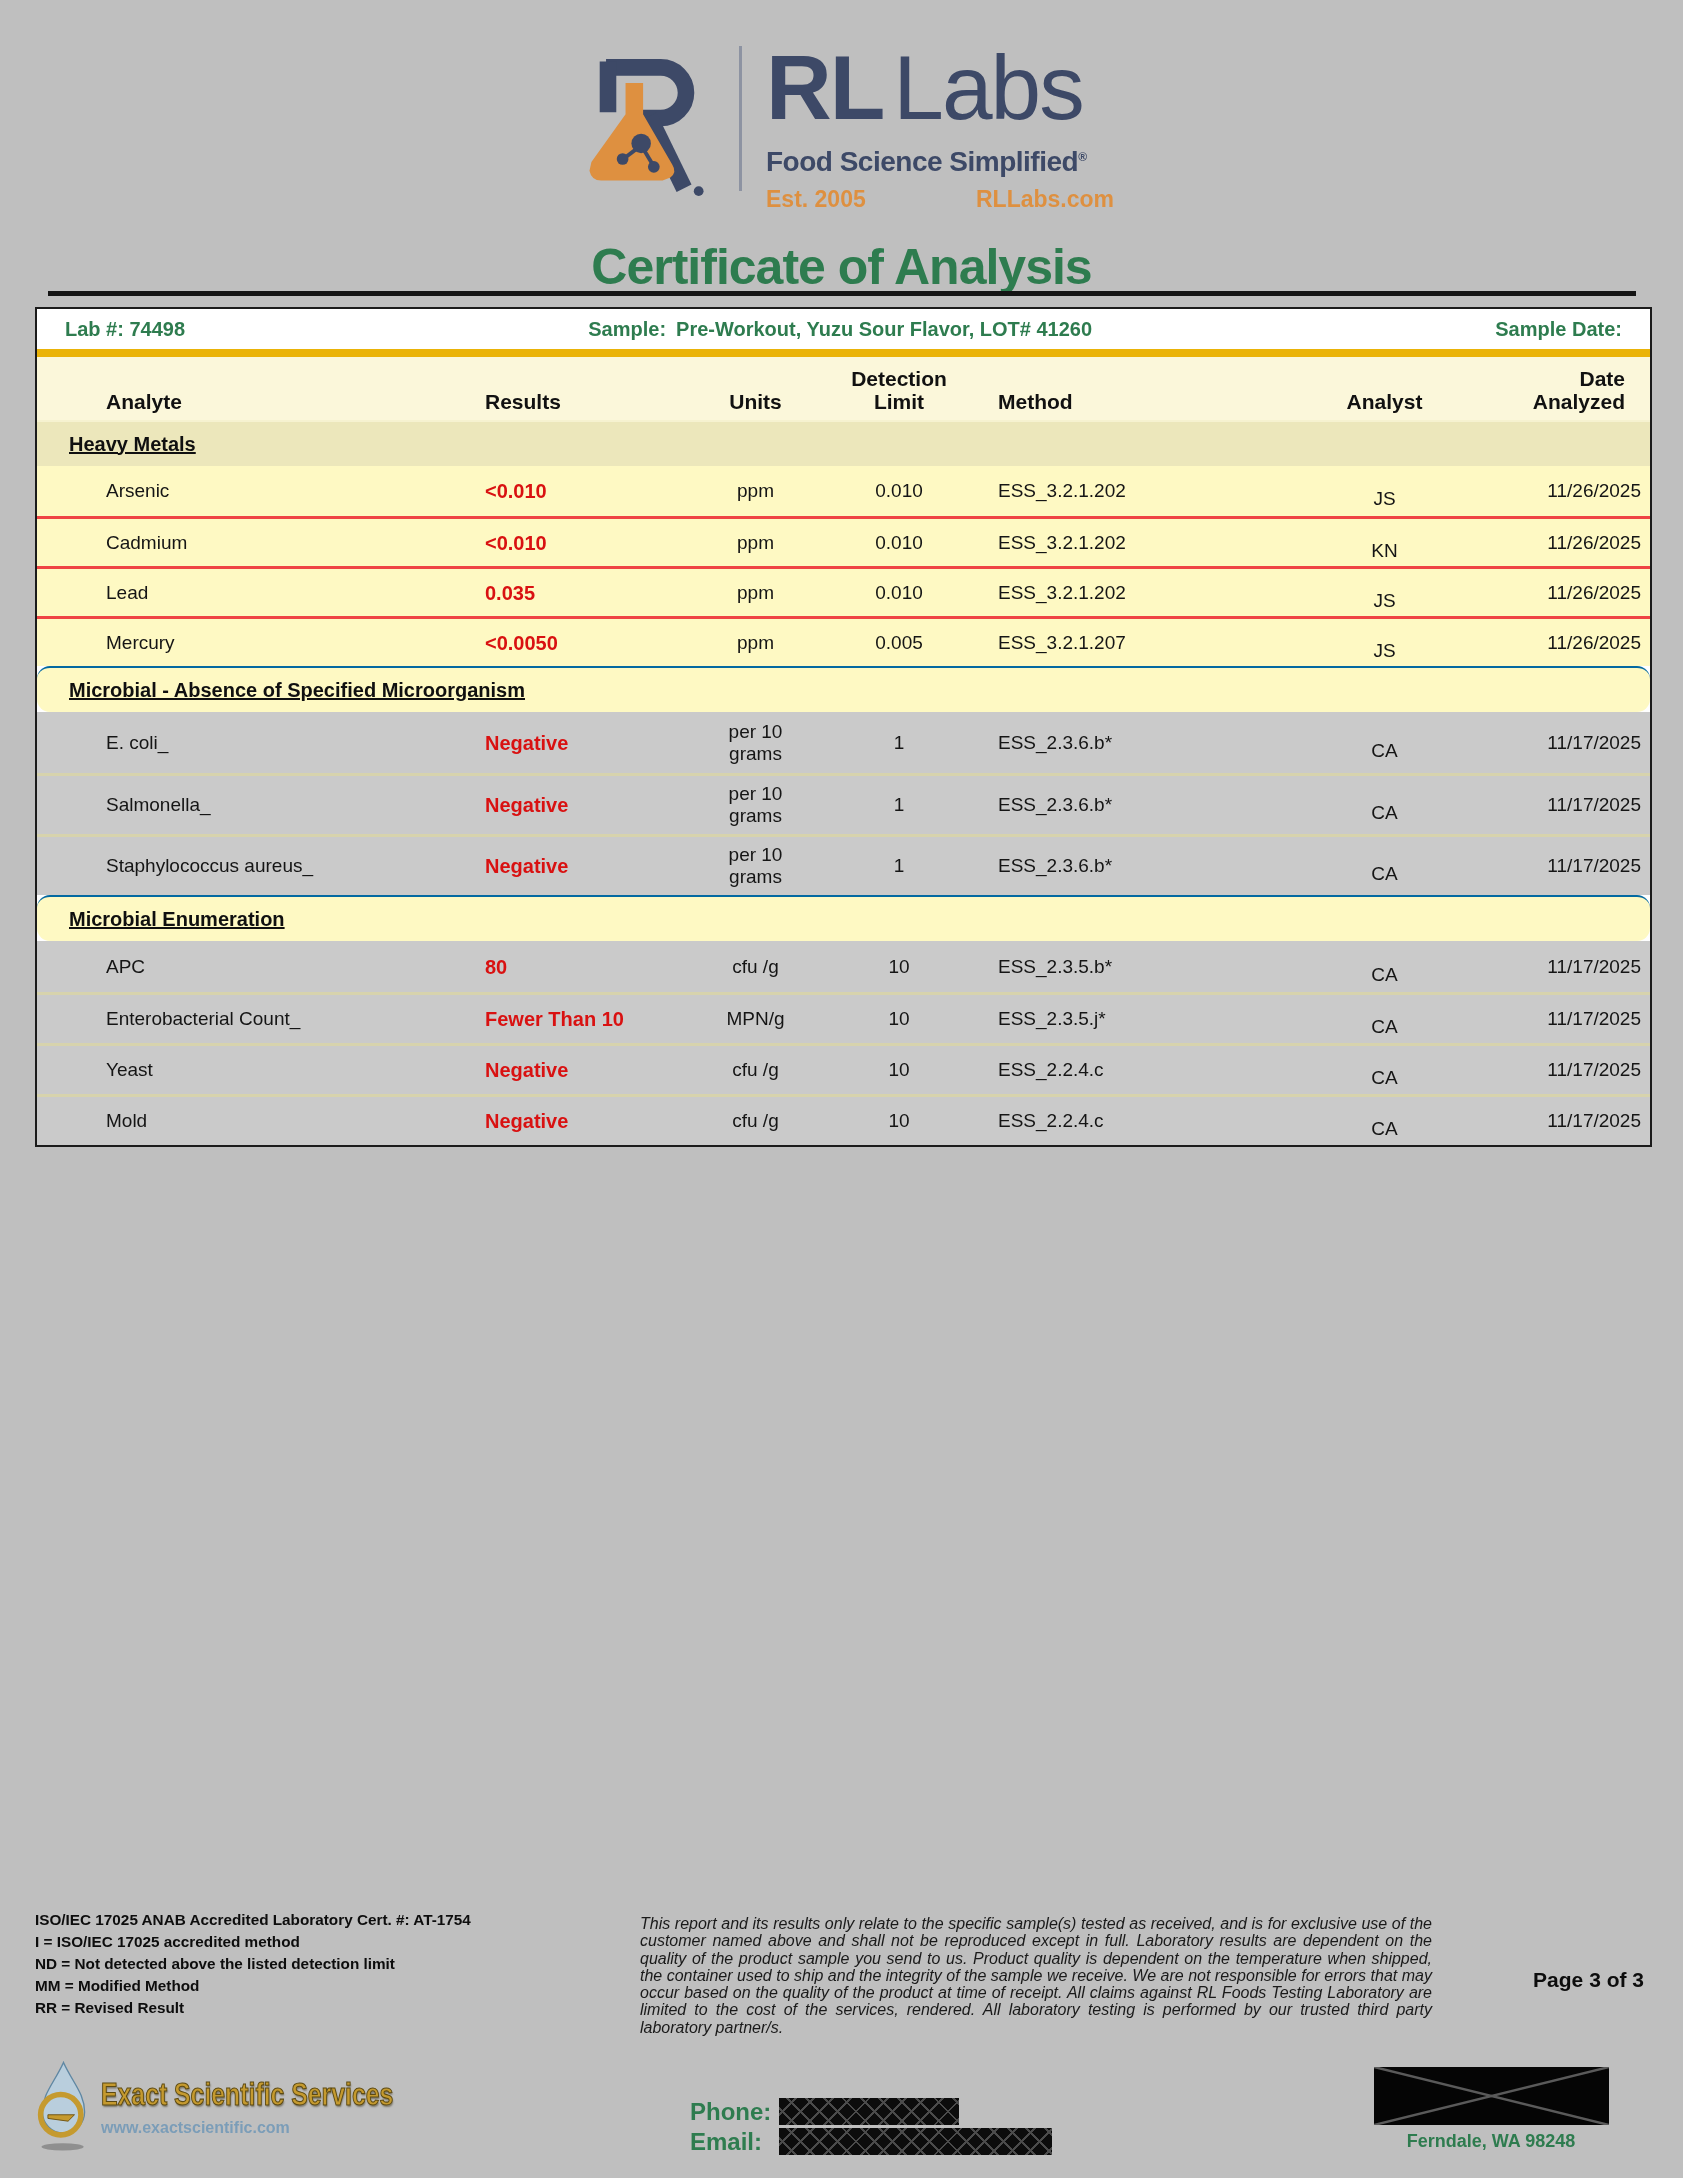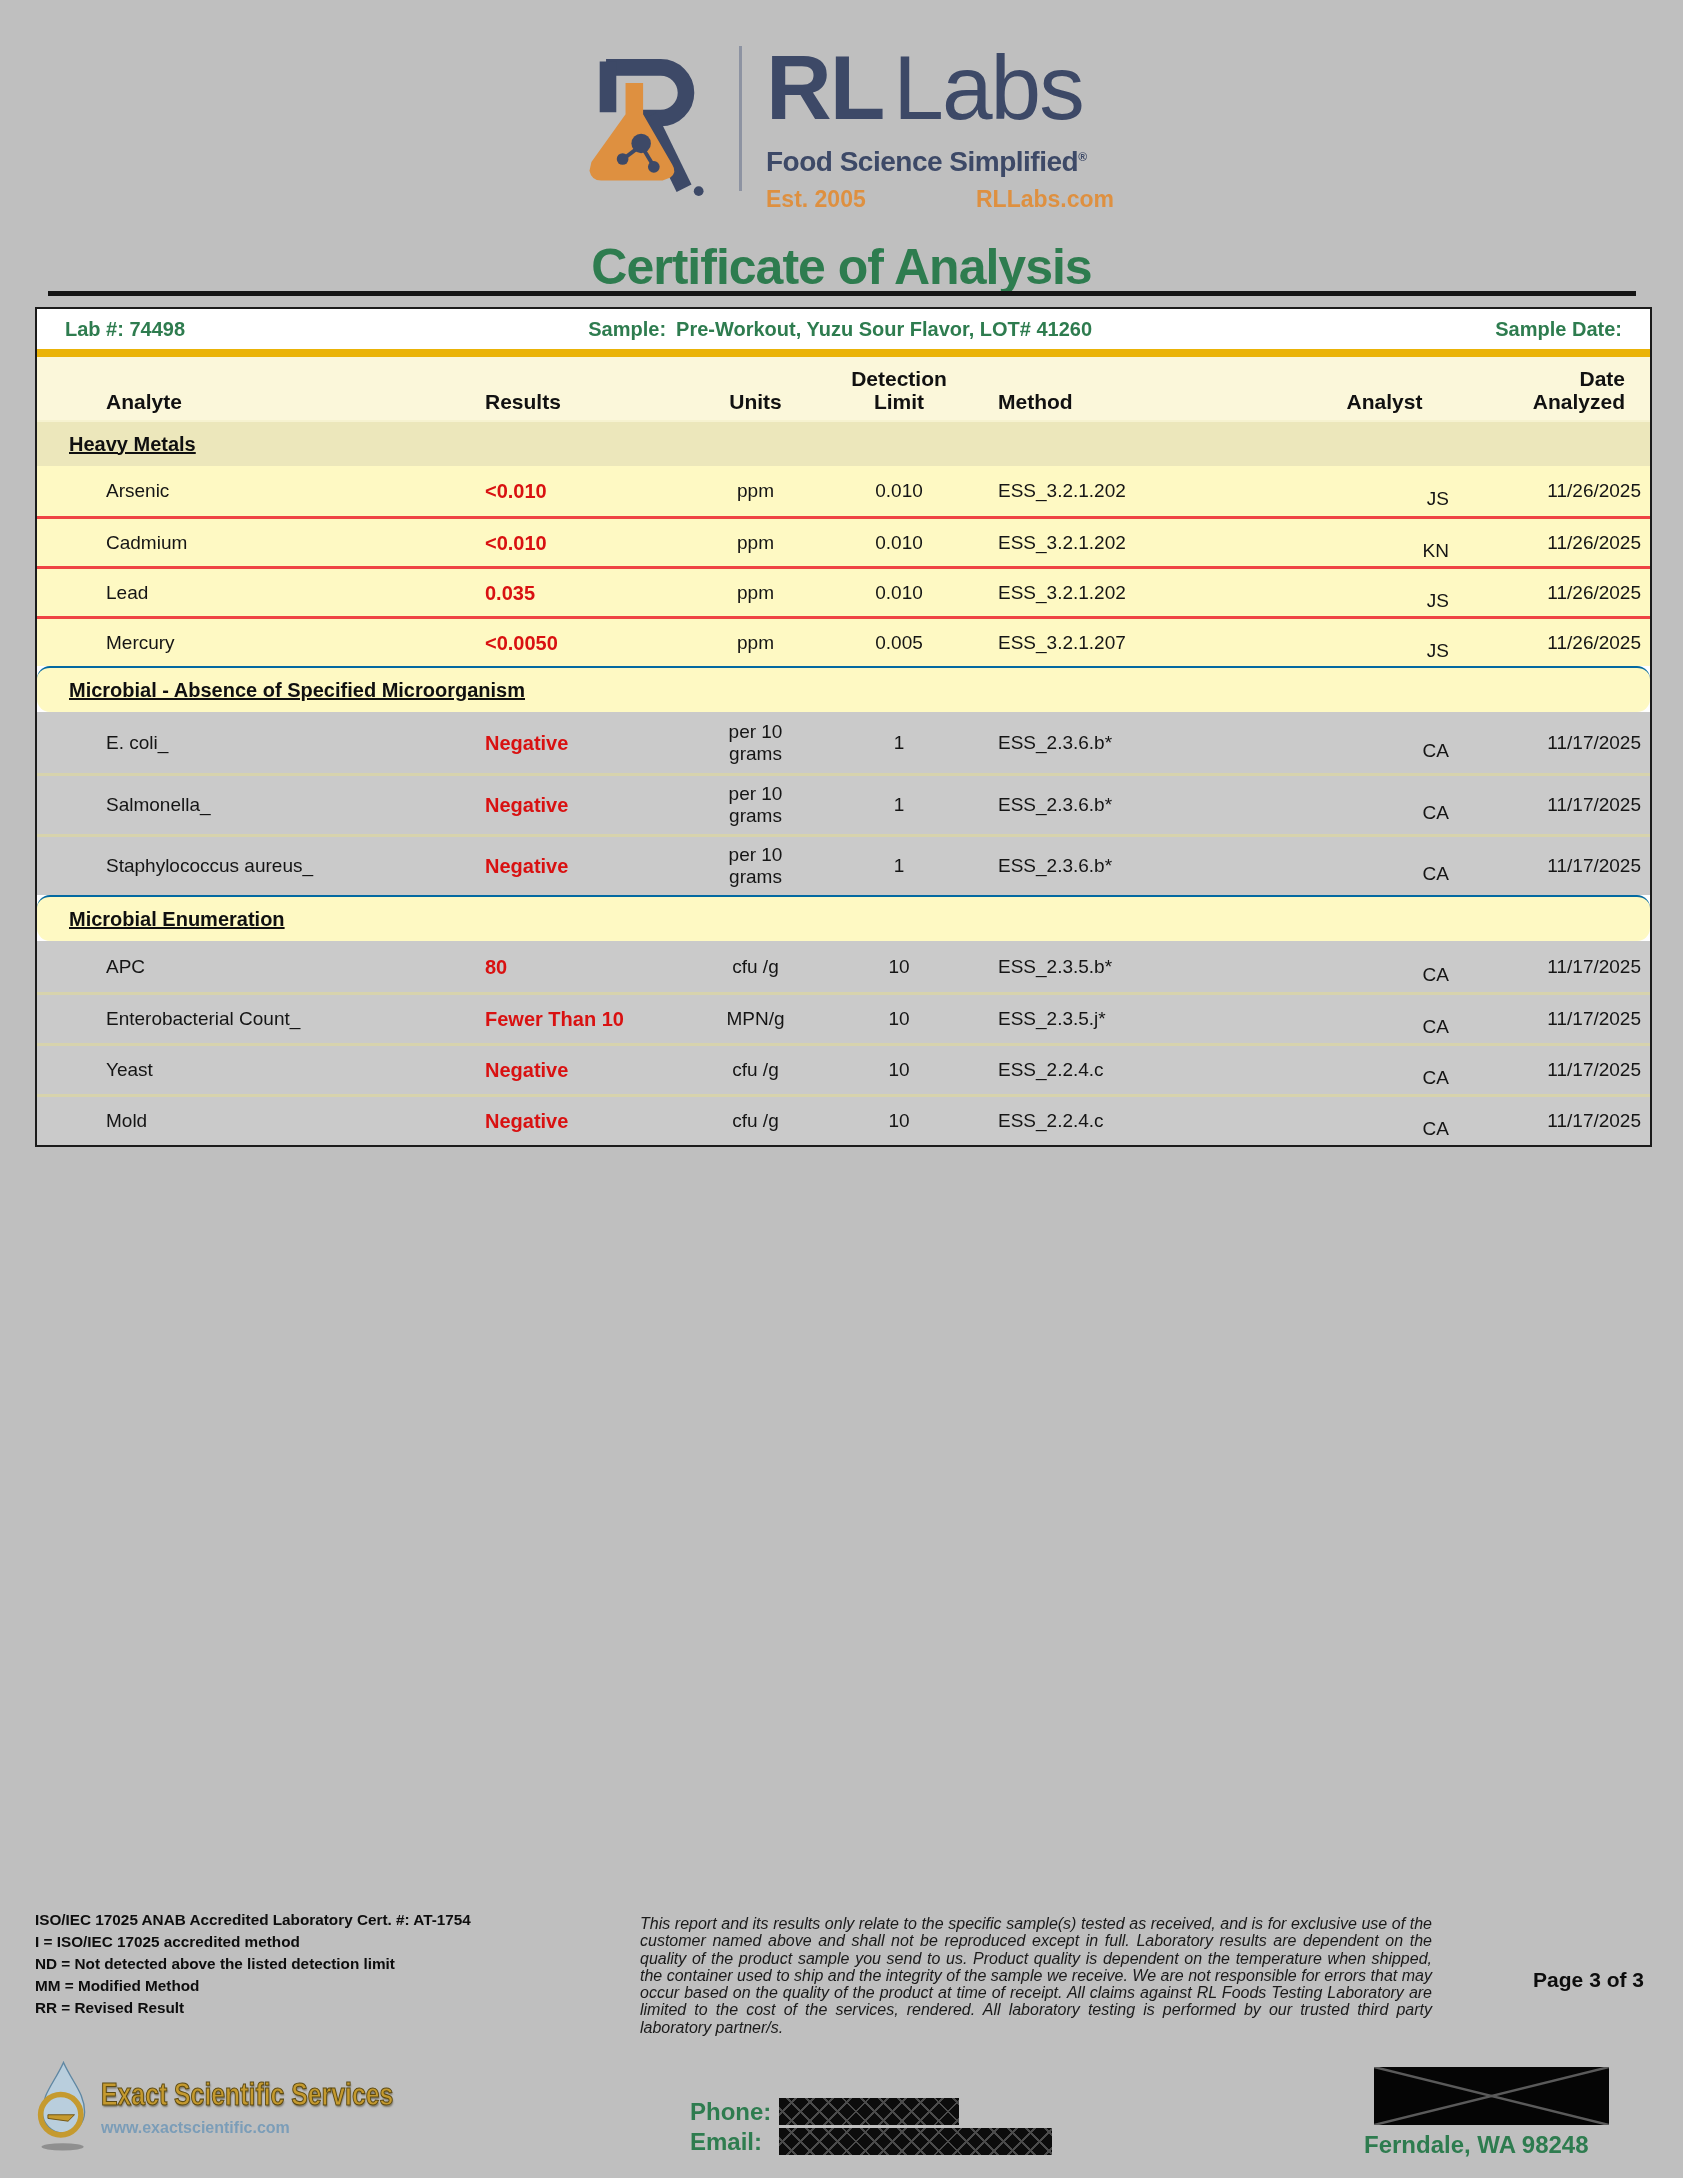--- a/index.html
+++ b/index.html
@@ -65,21 +65,21 @@
   .sec-olive .t-row + .t-row { border-top:3px solid #d7d3ad; }
   .sec-cream .t-row:first-of-type { border-top:2px solid #f1edcc; }
   .sec-olive .t-row:first-of-type { border-top:2px solid #dcd8b4; }
 
   .cell { font-size:19px; color:#151515; line-height:22px; }
   .c-analyte { padding-left:69px; }
   .c-result  { padding-left:22px; font-weight:700; font-size:20px; color:#d91111; }
   .c-units   { text-align:center; padding:0 25px; }
   .c-limit   { text-align:center; }
   .c-method  { padding-left:20px; }
-  .c-analyst { text-align:right;margin-top:16px; }
+  .c-analyst { text-align:center;margin-top:16px; }
   .c-date    { text-align:right; padding-right:9px; }
 
   
   .accred { position:absolute; top:1909px; left:35px; width:604px;
     font-weight:700; font-size:15.3px; line-height:22px; color:#0d0d0d; }
   .disclaimer { position:absolute; top:1915px; left:640px; width:792px;
     font-style:italic; font-size:16px; line-height:17.3px; color:#1a1a1a; text-align:justify; }
   .page-num { position:absolute; top:1968px; left:1436px; width:208px;
     text-align:right; font-weight:700; font-size:21px; color:#0d0d0d; }
 
@@ -96,21 +96,21 @@
   .contact-label { font-weight:700; font-size:24px; color:#2e7c4f; width:83px; }
   .redact { height:27px; margin-left:6px; background-color:#0c0c0c;
     background-image:
       repeating-linear-gradient(45deg, transparent 0 11px, #4b4b4b 11px 13px),
       repeating-linear-gradient(135deg, transparent 0 11px, #4b4b4b 11px 13px); }
   .redact.phone { width:180px; }
   .redact.email { width:273px; }
 
   .xbox { position:absolute; top:2067px; left:1374px; width:235px; height:58px; }
   .location { position:absolute; top:2131px; left:1364px; width:254px;
-    font-weight:700; font-size:24px; color:#2e7c4f; }
+    text-align:center; font-weight:700; font-size:18px; color:#2e7c4f; }
 </style>
 </head>
 <body>
 
 <div class="page">
 
   <div class="logo-block">
     <svg class="flask-svg" viewBox="0 0 160 160">
 
       <g fill="none" stroke="#3d4967" stroke-width="17">

